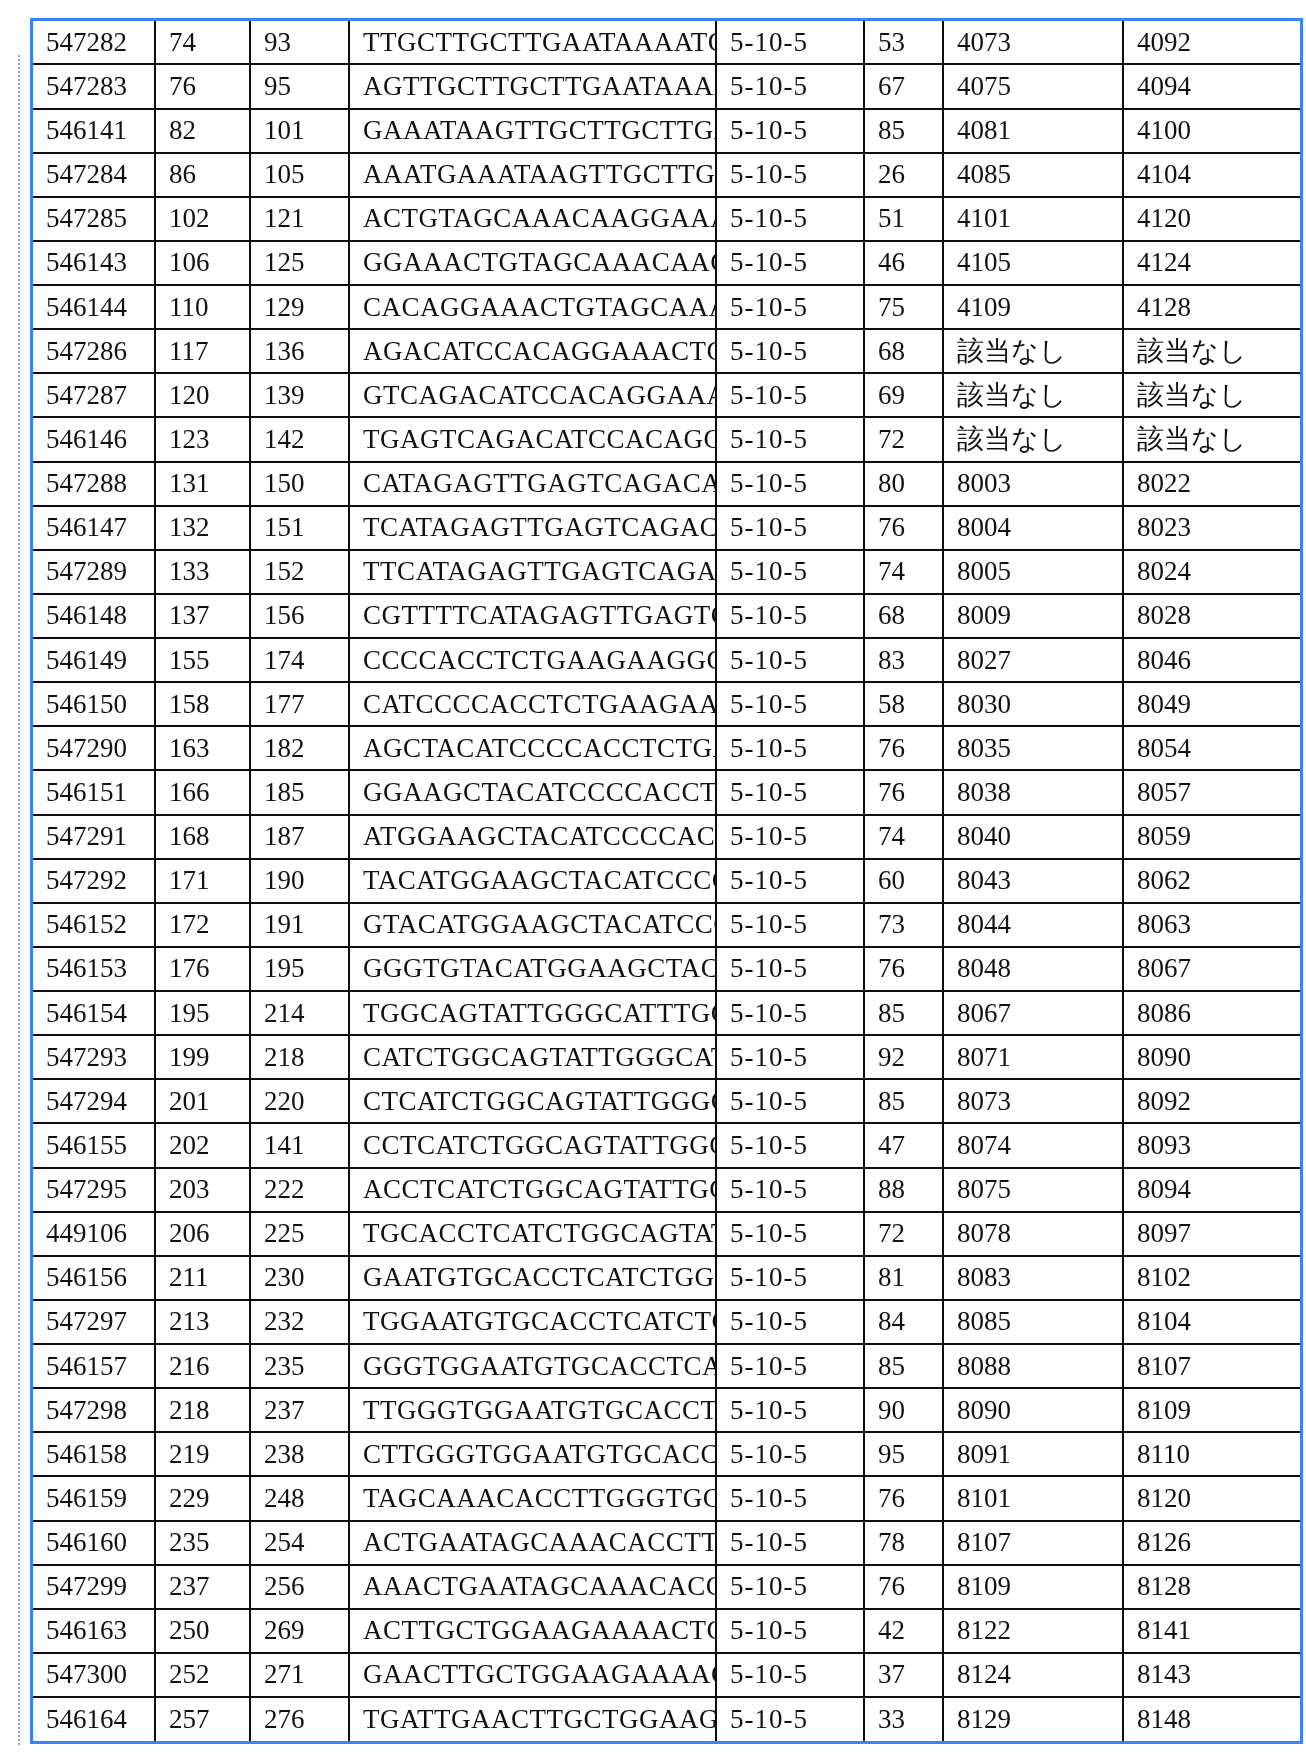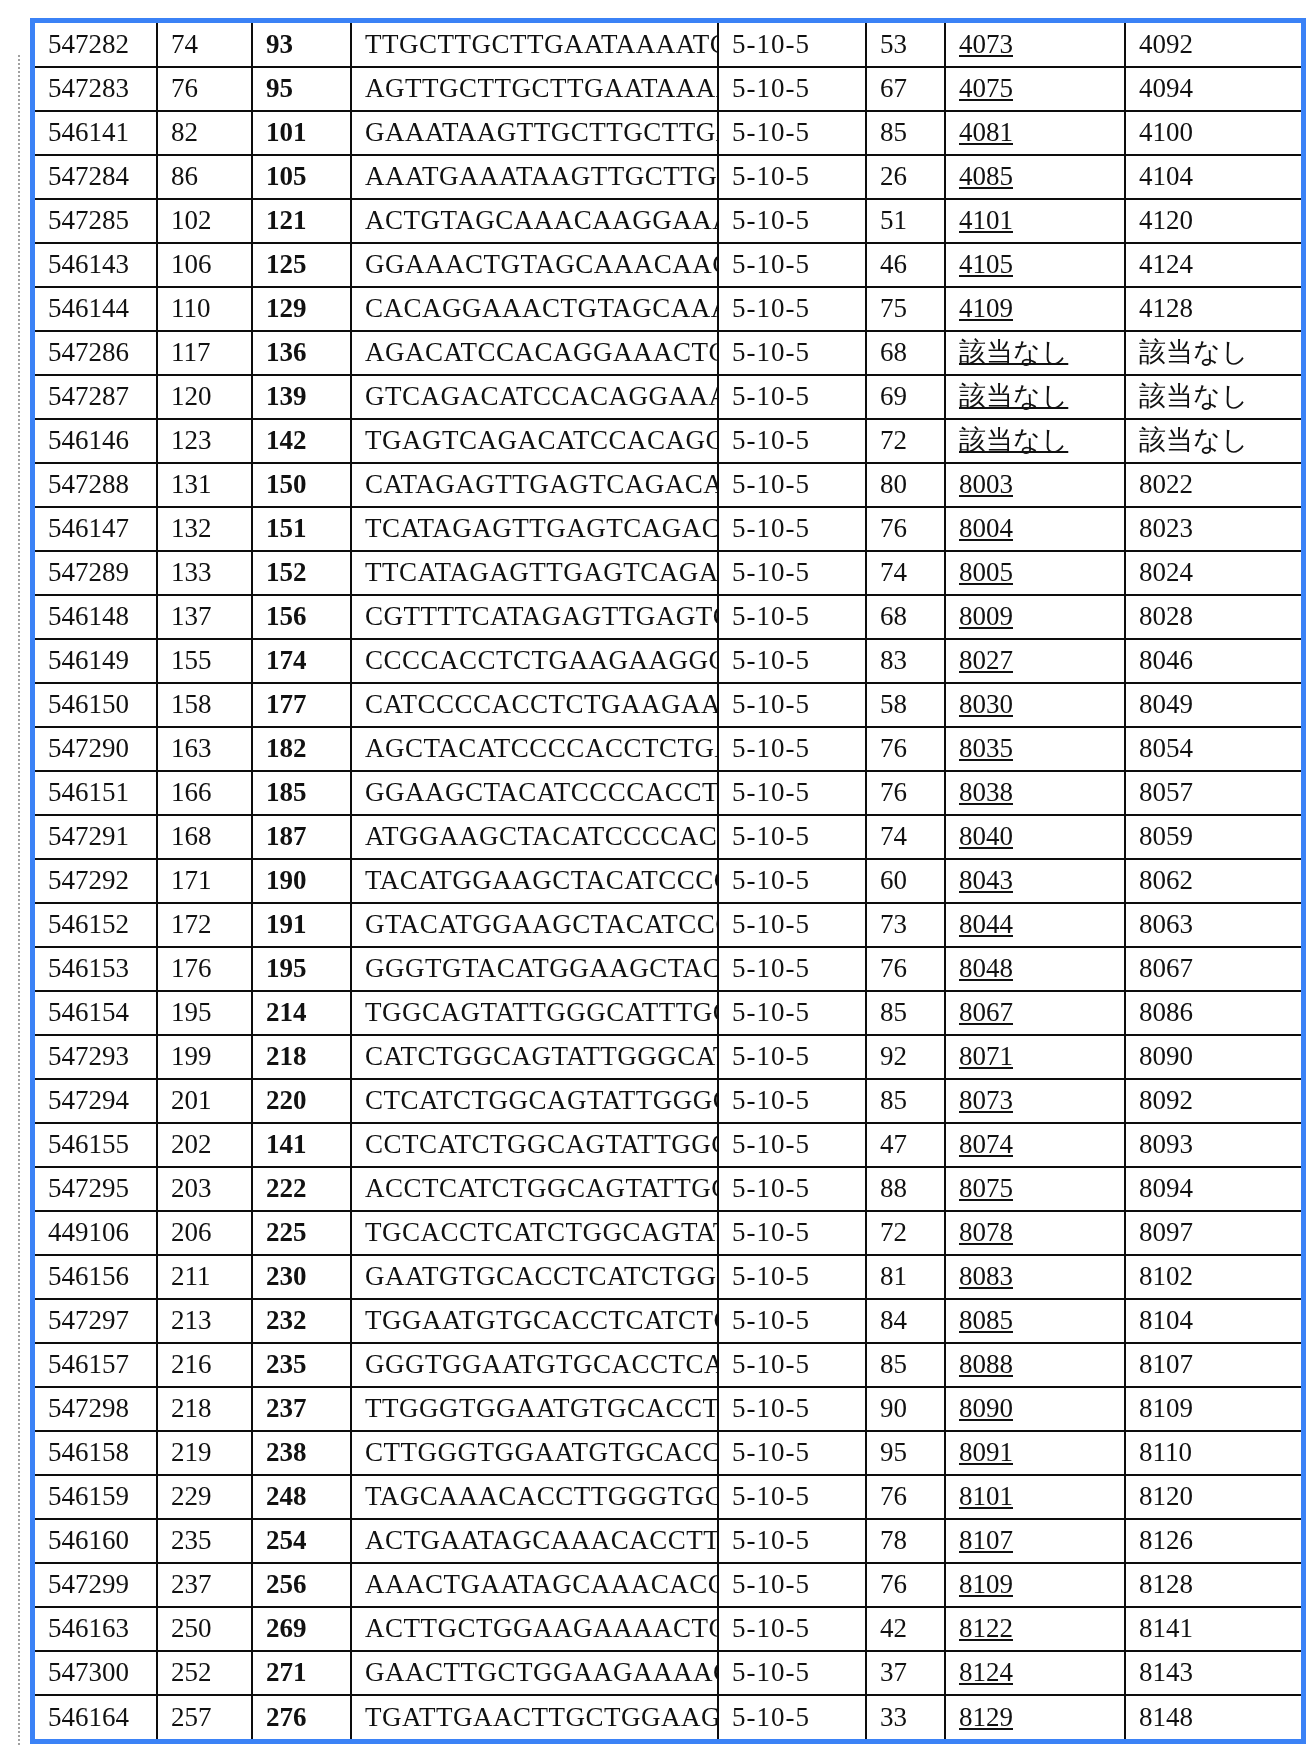--- a/index.html
+++ b/index.html
@@ -24,38 +24,38 @@
     opacity: 0.55;
   }
   table.seq-table {
     position: absolute;
     left: 30px;
     top: 18px;
     width: 1237px;
     height: 1726px;
     border-collapse: collapse;
     table-layout: fixed;
-    border: 5px solid #3b82f6;
+    border: 3px solid #3b82f6;
   }
   table.seq-table td {
     border: 2px solid #0d0d0d;
     vertical-align: middle;
     white-space: nowrap;
     overflow: hidden;
     font-size: 27px;
     padding: 0 0 0 13px;
     line-height: 1;
   }
   td.c0 { width: 108px; }
   td.c1 { width: 80px; }
-  td.c2 { width: 84px; padding-left: 15px; font-weight: bold; }
+  td.c2 { width: 84px; padding-left: 15px; }
   td.c3 { width: 352px; font-size: 24px; letter-spacing: 0.5px; padding-left: 11px; }
   td.c4 { width: 133px; letter-spacing: 1px; margin-left: 43px; }
   td.c5 { width: 64px; padding-left: 10px; }
-  td.c6 { width: 165px; text-decoration: underline; }
+  td.c6 { width: 165px; }
   td.c7 { width: 163px; }
   td.c8 { padding-left: 12px; }
 </style>
 </head>
 <body>
 
 <div class="scan-edge"></div>
 
 <table class="seq-table">
   <tbody>

